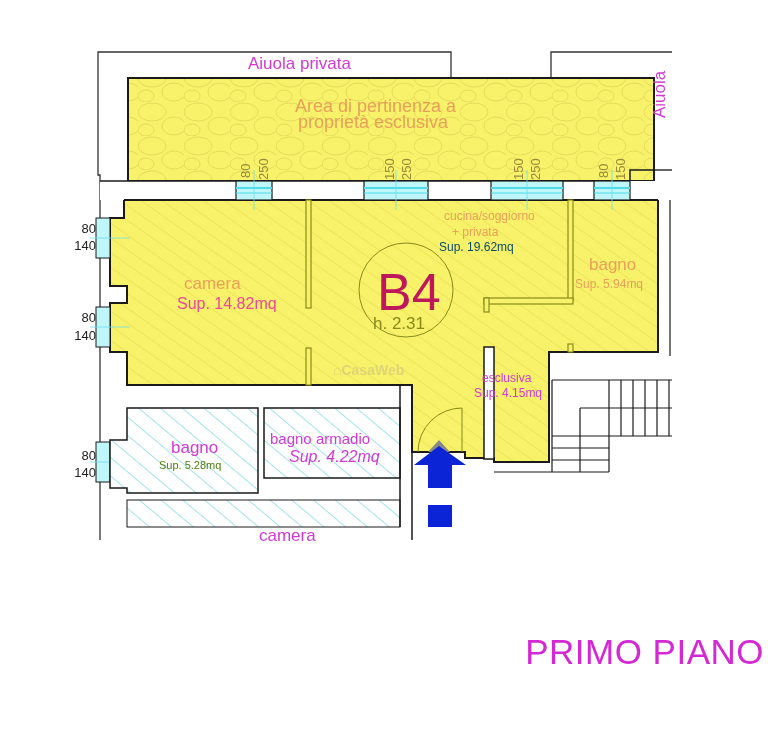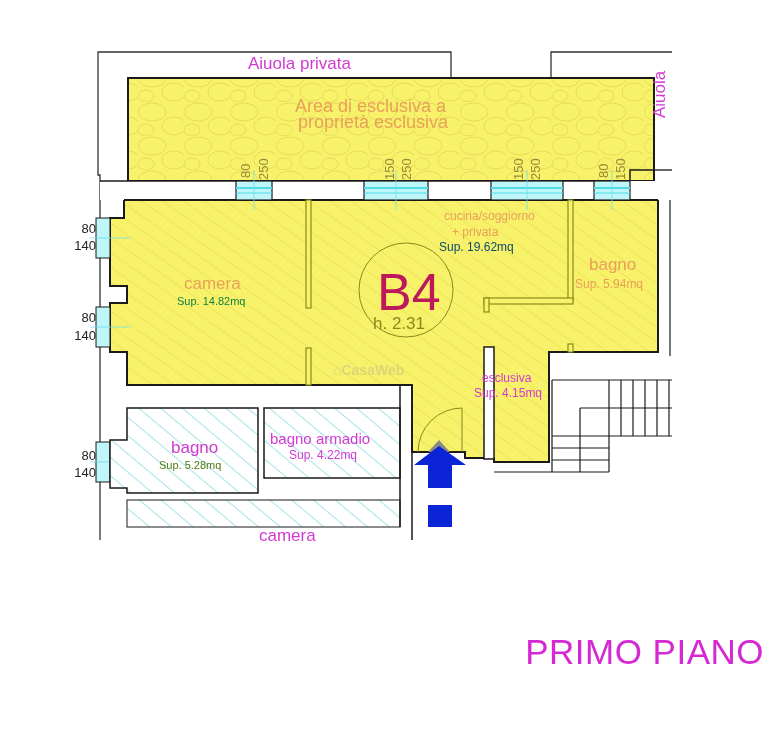--- a/index.html
+++ b/index.html
@@ -124,21 +124,21 @@
     <polygon points="439,440 428,452 450,452" fill="#888888"></polygon>
     <polygon points="439,446 414,465 428,465 428,488 452,488 452,465 466,465" fill="#0a24d6"></polygon>
     <rect x="428" y="505" width="24" height="22" fill="#0a24d6"></rect>
   </g>
 
   <circle cx="406" cy="290" r="47" fill="none" stroke="#8a8a1a" stroke-width="1"></circle>
 </svg>
 
 <div class="lbl" style="position:absolute;left:248px;top:54px;font-size:17px;color:#d23ad2;text-align:right;">Aiuola privata</div>
 <div class="lbl" style="position:absolute;left:650px;top:118px;font-size:17px;color:#d23ad2;transform:rotate(-90deg);transform-origin:left top;">Aiuola</div>
-<div class="lbl" style="position:absolute;left:295px;top:96px;font-size:18px;color:#e8a05a;">Area di esclusiva a</div>
+<div class="lbl" style="position:absolute;left:295px;top:96px;font-size:18px;color:#e8a05a;">Area di pertinenza a</div>
 <div class="lbl" style="position:absolute;left:298px;top:112px;font-size:18px;color:#e8a05a;">proprietà esclusiva</div>
 
 <div style="position:absolute;left:238px;top:178px;transform:rotate(-90deg);transform-origin:left top;font-size:13px;color:#9a8a3a;">
   <span>80</span>
 </div>
 <div style="position:absolute;left:256px;top:180px;transform:rotate(-90deg);transform-origin:left top;font-size:13px;color:#9a8a3a;">
   <span>250</span>
 </div>
 <div style="position:absolute;left:382px;top:180px;transform:rotate(-90deg);transform-origin:left top;font-size:13px;color:#9a8a3a;">
   <span>150</span>
@@ -172,21 +172,21 @@
   <div>140</div>
 </div>
 <div style="position:absolute;left:76px;top:448px;font-size:13px;color:#222;text-align:right;width:20px;line-height:16px;">
   <div>80</div>
 </div>
 <div style="position:absolute;left:71px;top:465px;font-size:13px;color:#222;text-align:right;width:25px;line-height:16px;">
   <div>140</div>
 </div>
 
 <div class="lbl" style="position:absolute;left:184px;top:274px;font-size:17px;color:#e8a05a;">camera</div>
-<div class="lbl" style="position:absolute;left:177px;top:295px;font-size:11px;color:#15803d;">Sup. 14.82mq</div>
+<div class="lbl" style="position:absolute;left:177px;top:295px;font-size:16px;color:#ec4899;">Sup. 14.82mq</div>
 
 <div class="lbl" style="position:absolute;left:444px;top:209px;font-size:12px;color:#e8a05a;">cucina/soggiorno</div>
 <div class="lbl" style="position:absolute;left:452px;top:225px;font-size:12px;color:#e8a05a;">+ privata</div>
 <div class="lbl" style="position:absolute;left:439px;top:240px;font-size:12px;color:#0c4a6e;">Sup. 19.62mq</div>
 
 <div class="lbl" style="position:absolute;left:589px;top:255px;font-size:17px;color:#e8a05a;">bagno</div>
 <div class="lbl" style="position:absolute;left:575px;top:277px;font-size:12px;color:#e8a05a;">Sup. 5.94mq</div>
 
 <div class="lbl" style="position:absolute;left:482px;top:371px;font-size:12px;color:#d23ad2;">esclusiva</div>
 <div class="lbl" style="position:absolute;left:474px;top:386px;font-size:12px;color:#d23ad2;">Sup. 4.15mq</div>
@@ -194,16 +194,16 @@
 <div class="lbl" style="position:absolute;left:377px;top:262px;font-size:52px;color:#be185d;">B4</div>
 <div class="lbl" style="position:absolute;left:373px;top:314px;font-size:17px;color:#8a8a1a;">h. 2.31</div>
 
 <div class="lbl" style="position:absolute;left:333px;top:362px;font-size:14px;font-weight:bold;color:#d9cf7a;opacity:0.8;">
   <span>⌂</span><span>CasaWeb</span>
 </div>
 
 <div class="lbl" style="position:absolute;left:171px;top:438px;font-size:17px;color:#d23ad2;">bagno</div>
 <div class="lbl" style="position:absolute;left:159px;top:459px;font-size:11px;color:#4d7c0f;">Sup. 5.28mq</div>
 <div class="lbl" style="position:absolute;left:270px;top:430px;font-size:15px;color:#d23ad2;">bagno armadio</div>
-<div class="lbl" style="position:absolute;left:289px;top:448px;font-size:12px;color:#d23ad2;">Sup. 4.22mq</div>
+<div class="lbl" style="position:absolute;left:289px;top:448px;font-size:16px;color:#d23ad2;font-style:italic;">Sup. 4.22mq</div>
 <div class="lbl" style="position:absolute;left:259px;top:526px;font-size:17px;color:#d23ad2;">camera</div>
 
 <div class="title">PRIMO PIANO</div>
 
 </body></html>

